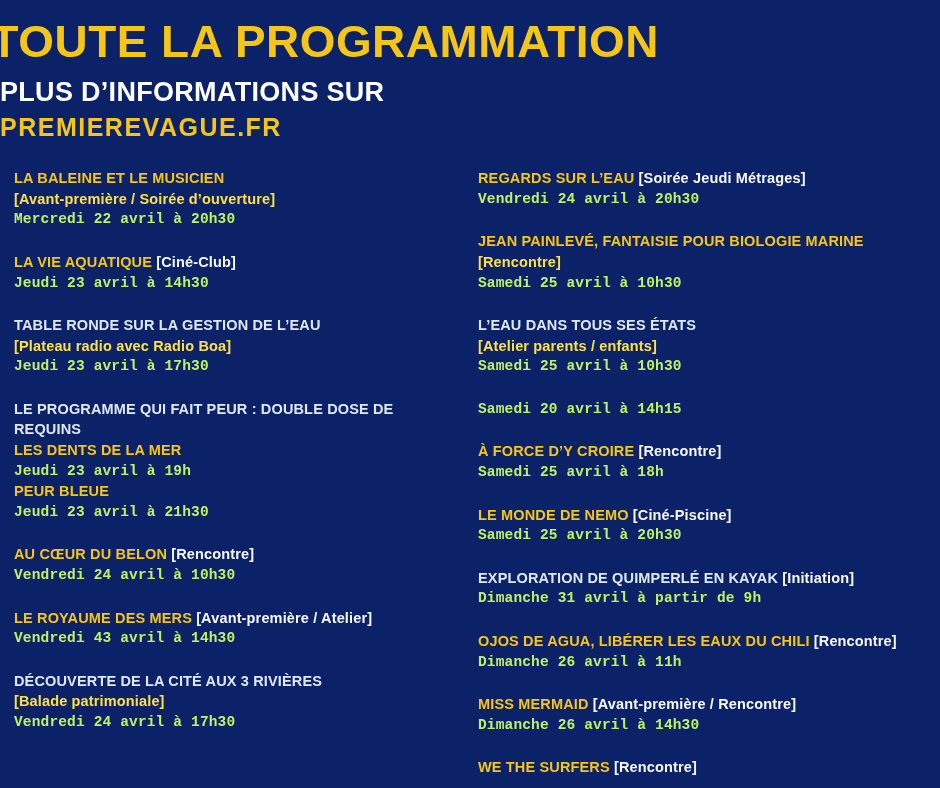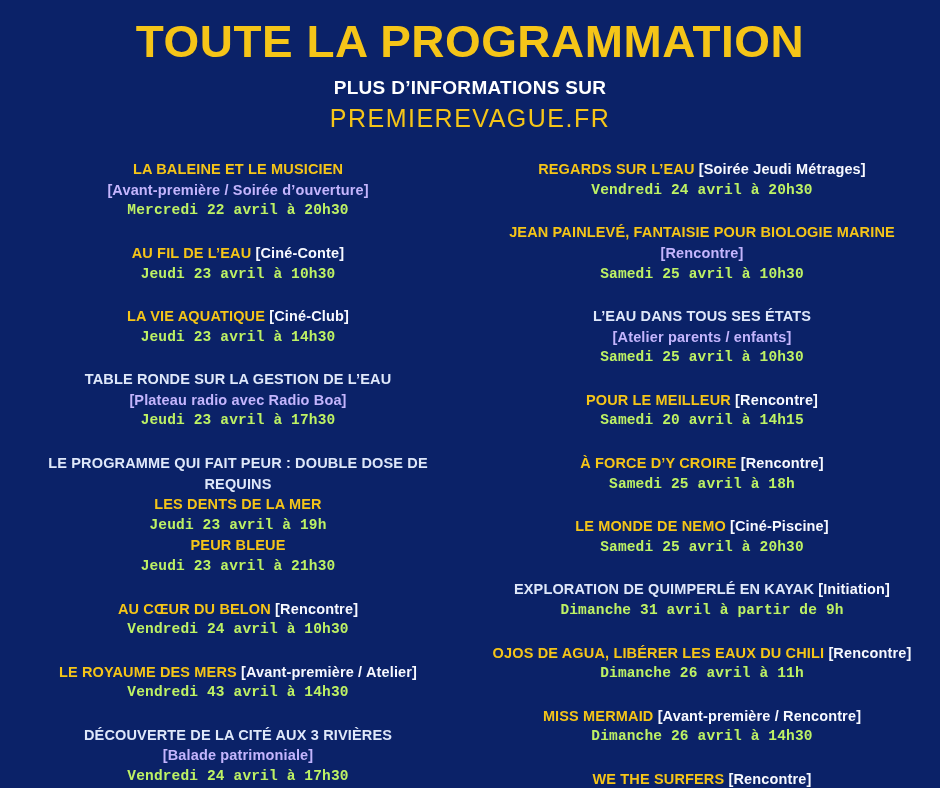--- a/index.html
+++ b/index.html
@@ -11,45 +11,44 @@
     width: 940px;
     height: 788px;
     background: #0b2268;
     font-family: "Liberation Sans", sans-serif;
     overflow: hidden;
     -webkit-font-smoothing: antialiased;
   }
 
   
   .header {
-    text-align: center;
     padding-top: 18px;
   }
   .main-title {
     color: #f5c518;
     font-size: 45px;
     font-weight: 700;
     letter-spacing: 0.5px;
     line-height: 1.05;
     margin: 0;
     text-transform: uppercase;
     transform: scaleX(1.02);
   }
   .sub-title {
     color: #ffffff;
-    font-size: 19px;
+    font-size: 27px;
     font-weight: 700;
     letter-spacing: 0.3px;
     margin: 12px 0 0 0;
     text-transform: uppercase;
   }
   .site-url {
     color: #f5c518;
     font-size: 25px;
-    font-weight: 400;
+    font-weight: 700;
     letter-spacing: 1.5px;
     margin: 5px 0 0 0;
     text-transform: uppercase;
   }
 
   
   .columns {
     display: flex;
     margin-top: 26px;
     padding: 0 14px;
@@ -58,41 +57,41 @@
   }
   .column {
     flex: 1 1 50%;
     box-sizing: border-box;
   }
   .column.left  { padding-right: 8px; }
   .column.right { padding-left: 8px; }
 
   
   .event {
-    text-align: center;
+    text-align: left;
     margin-bottom: 22px;
   }
   .event:last-child { margin-bottom: 0; }
 
   .event-line {
     font-size: 14.5px;
     font-weight: 700;
     line-height: 1.42;
     letter-spacing: 0.15px;
   }
   .event-line.title {
     color: #f5c518;
     text-transform: uppercase;
   }
   .event-line.title-light {
     color: #dfe8fa;
     text-transform: uppercase;
   }
   .event-line.bracket {
-    color: #c4b5fd;
+    color: #fde047;
   }
   .event-line.date {
     color: #bef264;
     font-family: Liberation Mono, monospace;
   }
   .event-line .tag {
     color: #f7f9ff;
     font-weight: 700;
     text-transform: none;
   }
@@ -105,24 +104,20 @@
   <div class="sub-title">PLUS D’INFORMATIONS SUR</div>
   <div class="site-url">PREMIEREVAGUE.FR</div>
 </div>
 
 <div class="columns">
   <div class="column left" id="col-left">
       <div class="event">
         <div class="event-line title">LA BALEINE ET LE MUSICIEN</div>
         <div class="event-line bracket">[Avant-première / Soirée d’ouverture]</div>
         <div class="event-line date">Mercredi 22 avril à 20h30</div>
-      </div>
-      <div class="event">
-        <div class="event-line title">AU FIL DE L’EAU <span class="tag">[Ciné-Conte]</span></div>
-        <div class="event-line date">Jeudi 23 avril à 10h30</div>
       </div>
       <div class="event">
         <div class="event-line title">LA VIE AQUATIQUE <span class="tag">[Ciné-Club]</span></div>
         <div class="event-line date">Jeudi 23 avril à 14h30</div>
       </div>
       <div class="event">
         <div class="event-line title-light">TABLE RONDE SUR LA GESTION DE L’EAU</div>
         <div class="event-line bracket">[Plateau radio avec Radio Boa]</div>
         <div class="event-line date">Jeudi 23 avril à 17h30</div>
       </div>
@@ -156,21 +151,20 @@
         <div class="event-line title">JEAN PAINLEVÉ, FANTAISIE POUR BIOLOGIE MARINE</div>
         <div class="event-line bracket">[Rencontre]</div>
         <div class="event-line date">Samedi 25 avril à 10h30</div>
       </div>
       <div class="event">
         <div class="event-line title-light">L’EAU DANS TOUS SES ÉTATS</div>
         <div class="event-line bracket">[Atelier parents / enfants]</div>
         <div class="event-line date">Samedi 25 avril à 10h30</div>
       </div>
       <div class="event">
-        <div class="event-line title">POUR LE MEILLEUR <span class="tag">[Rencontre]</span></div>
         <div class="event-line date">Samedi 20 avril à 14h15</div>
       </div>
       <div class="event">
         <div class="event-line title">À FORCE D’Y CROIRE <span class="tag">[Rencontre]</span></div>
         <div class="event-line date">Samedi 25 avril à 18h</div>
       </div>
       <div class="event">
         <div class="event-line title">LE MONDE DE NEMO <span class="tag">[Ciné-Piscine]</span></div>
         <div class="event-line date">Samedi 25 avril à 20h30</div>
       </div>

